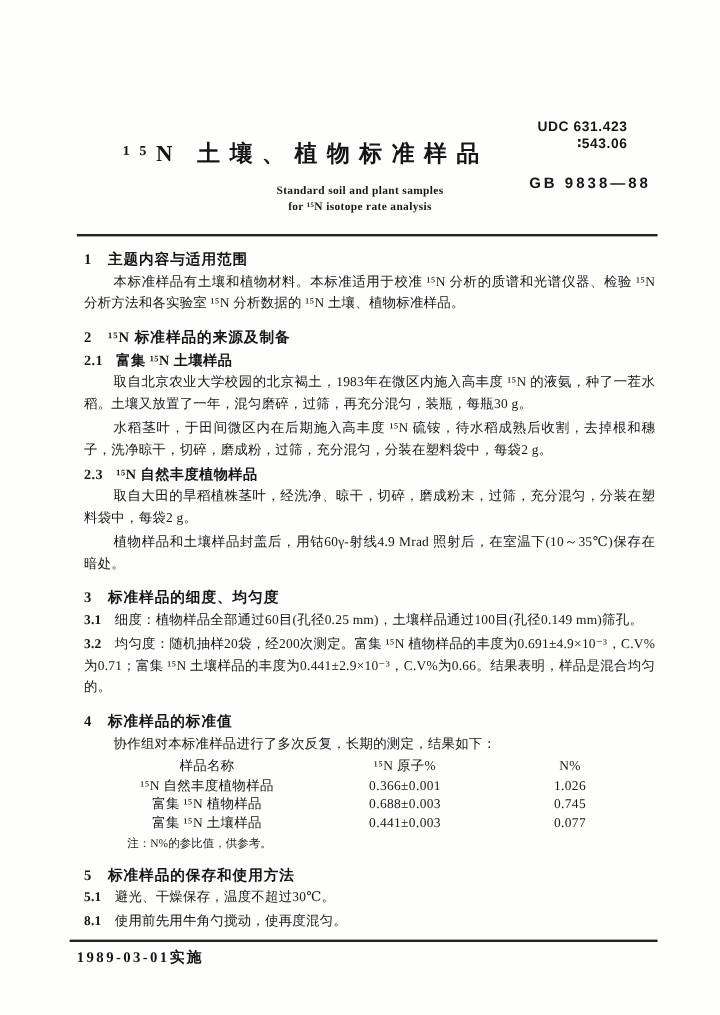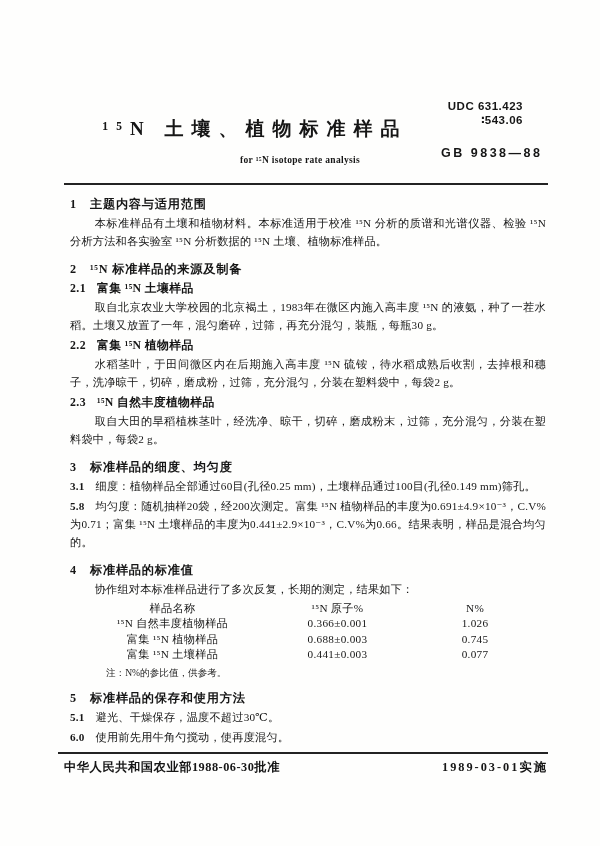--- a/index.html
+++ b/index.html
@@ -64,20 +64,21 @@
 <div class="page">
 
   <div class="hdr">
     <div class="udc">
       <div>UDC 631.423</div>
       <div>∶543.06</div>
     </div>
     <div class="doc-title">¹⁵N 土壤、植物标准样品</div>
     <div class="gb">GB 9838—88</div>
     <div class="sub-en">
+      <div>Standard soil and plant samples</div>
       <div>for ¹⁵N isotope rate analysis</div>
     </div>
     <div class="rule-top"></div>
   </div>
 
   <div class="content">
 
     <div class="sec-head">
       <span class="num">1</span><span>主题内容与适用范围</span>
     </div>
@@ -85,38 +86,36 @@
 
     <div class="sec-head">
       <span class="num">2</span><span>¹⁵N 标准样品的来源及制备</span>
     </div>
 
     <div class="sub-head">
       <span class="num">2.1</span><span>富集 ¹⁵N 土壤样品</span>
     </div>
     <p class="para">取自北京农业大学校园的北京褐土，1983年在微区内施入高丰度 ¹⁵N 的液氨，种了一茬水稻。土壤又放置了一年，混匀磨碎，过筛，再充分混匀，装瓶，每瓶30 g。</p>
 
-    <div class="sub-head">
-      <span class="num">2.2</span><span>富集 ¹⁵N 植物样品</span>
-    </div>
     <p class="para">水稻茎叶，于田间微区内在后期施入高丰度 ¹⁵N 硫铵，待水稻成熟后收割，去掉根和穗子，洗净晾干，切碎，磨成粉，过筛，充分混匀，分装在塑料袋中，每袋2 g。</p>
 
     <div class="sub-head">
       <span class="num">2.3</span><span>¹⁵N 自然丰度植物样品</span>
     </div>
     <p class="para">取自大田的旱稻植株茎叶，经洗净、晾干，切碎，磨成粉末，过筛，充分混匀，分装在塑料袋中，每袋2 g。</p>
+    <p class="para">植物样品和土壤样品封盖后，用钴60γ-射线4.9 Mrad 照射后，在室温下(10～35℃)保存在暗处。</p>
 
     <div class="sec-head">
       <span class="num">3</span><span>标准样品的细度、均匀度</span>
     </div>
     <div class="item">
       <span class="num">3.1</span><span>细度：植物样品全部通过60目(孔径0.25 mm)，土壤样品通过100目(孔径0.149 mm)筛孔。</span>
     </div>
     <div class="item">
-      <span class="num">5.8</span><span>均匀度：随机抽样20袋，经200次测定。富集 ¹⁵N 植物样品的丰度为0.691±4.9×10⁻³，C.V%为0.71；富集 ¹⁵N 土壤样品的丰度为0.441±2.9×10⁻³，C.V%为0.66。结果表明，样品是混合均匀的。</span>
+      <span class="num">3.2</span><span>均匀度：随机抽样20袋，经200次测定。富集 ¹⁵N 植物样品的丰度为0.691±4.9×10⁻³，C.V%为0.71；富集 ¹⁵N 土壤样品的丰度为0.441±2.9×10⁻³，C.V%为0.66。结果表明，样品是混合均匀的。</span>
     </div>
 
     <div class="sec-head">
       <span class="num">4</span><span>标准样品的标准值</span>
     </div>
     <p class="para">协作组对本标准样品进行了多次反复，长期的测定，结果如下：</p>
 
     <div class="tbl">
       <div class="trow">
         <span class="tcell">样品名称</span>
@@ -141,23 +140,22 @@
     </div>
     <div class="tnote">注：N%的参比值，供参考。</div>
 
     <div class="sec-head">
       <span class="num">5</span><span>标准样品的保存和使用方法</span>
     </div>
     <div class="item">
       <span class="num">5.1</span><span>避光、干燥保存，温度不超过30℃。</span>
     </div>
     <div class="item">
-      <span class="num">6.0</span><span>使用前先用牛角勺搅动，使再度混匀。</span>
+      <span class="num">8.1</span><span>使用前先用牛角勺搅动，使再度混匀。</span>
     </div>
   </div>
 
   <div class="rule-bot"></div>
   <div class="footer">
-    <span class="appr">中华人民共和国农业部1988-06-30批准</span>
     <span class="impl">1989-03-01实施</span>
   </div>
 
 </div>
 
 </body></html>

